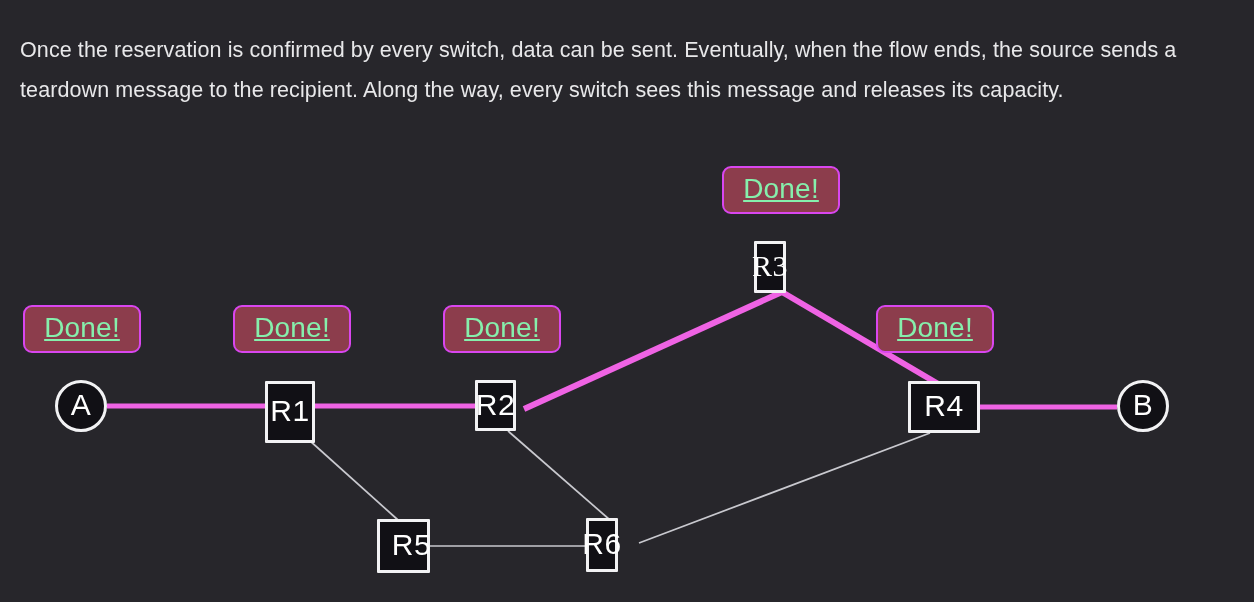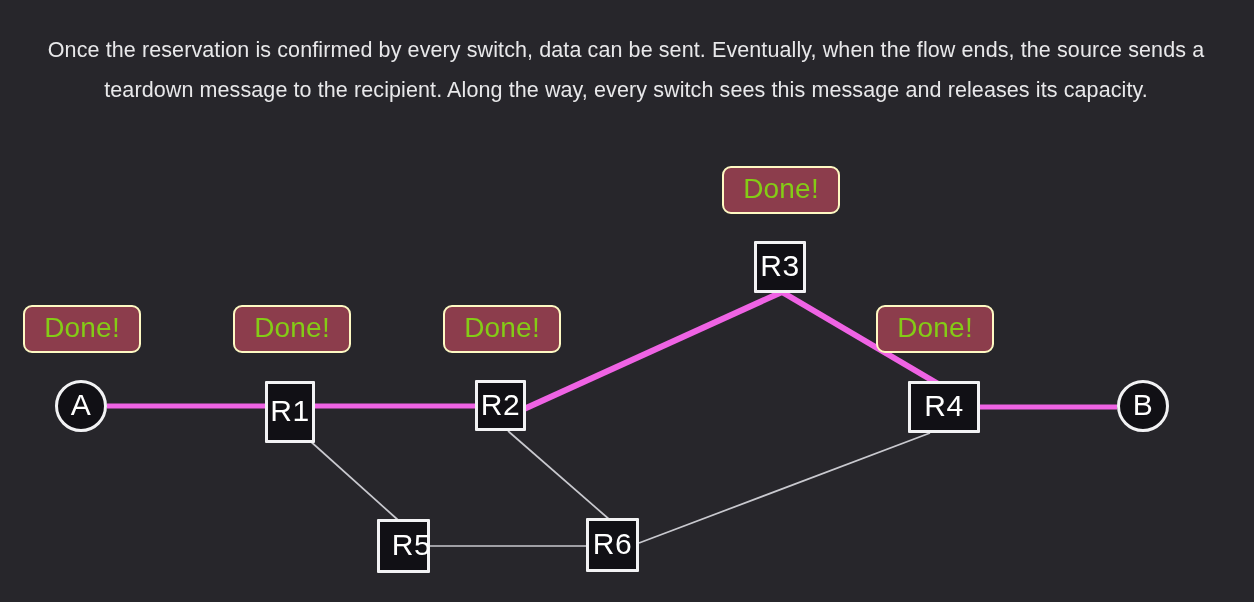--- a/index.html
+++ b/index.html
@@ -14,21 +14,20 @@
     font-family: "Liberation Sans", sans-serif;
     overflow: hidden;
     position: relative;
   }
   #slide {
     position: absolute;
     left: 0;
     top: 0;
     width: 1254px;
     height: 602px;
-    text-align: center;
   }
   #caption {
     position: absolute;
     left: 20px;
     top: 8px;
     width: 1212px;
     color: #e8e8ea;
     font-size: 21.5px;
     line-height: 40px;
     letter-spacing: 0.1px;
@@ -70,29 +69,30 @@
     border-radius: 1px;
   }
   .node-label {
     display: block;
     transform: translateY(-1px);
   }
   .badge {
     position: absolute;
     box-sizing: border-box;
     background: #8c3d4c;
-    border: 2px solid #fef9c3;
+    border: 2px solid #d946ef;
     border-radius: 9px;
-    color: #84cc16;
+    color: #86efac;
     display: flex;
     align-items: center;
     justify-content: center;
     font-size: 28px;
     line-height: 1;
     letter-spacing: 0.2px;
+    text-decoration: underline;
   }
   .badge span {
     transform: translateY(-1px);
   }
 </style>
 </head>
 <body>
 
 <div id="slide">
 
@@ -110,33 +110,33 @@
         <line x1="430" y1="546" x2="586" y2="546" stroke="#c9c9cf" stroke-width="1.7" stroke-linecap="butt"></line>
         <line x1="639" y1="543" x2="930" y2="433" stroke="#c9c9cf" stroke-width="1.7" stroke-linecap="butt"></line>
       </svg>
     <div id="node-layer">
         <div class="node host" style="left: 55px; top: 380px; width: 52px; height: 52px;">
           <span class="node-label">A</span>
         </div>
         <div class="node router" style="left: 265px; top: 381px; width: 50px; height: 62px;">
           <span class="node-label">R1</span>
         </div>
-        <div class="node router" style="left: 475px; top: 380px; width: 51px; height: 51px;">
+        <div class="node router" style="left: 475px; top: 380px; width: 41px; height: 51px;">
           <span class="node-label">R2</span>
         </div>
-        <div class="node router" style="left: 754px; top: 241px; width: 52px; height: 52px;">
+        <div class="node router" style="left: 754px; top: 241px; width: 32px; height: 52px; font-family: Liberation Serif, serif;">
           <span class="node-label">R3</span>
         </div>
         <div class="node router" style="left: 908px; top: 381px; width: 72px; height: 52px;">
           <span class="node-label">R4</span>
         </div>
         <div class="node router" style="left: 377px; top: 519px; width: 53px; height: 54px; padding-left: 16px;">
           <span class="node-label">R5</span>
         </div>
-        <div class="node router" style="left: 586px; top: 518px; width: 53px; height: 54px;">
+        <div class="node router" style="left: 586px; top: 518px; width: 32px; height: 54px;">
           <span class="node-label">R6</span>
         </div>
         <div class="node host" style="left: 1117px; top: 380px; width: 52px; height: 52px;">
           <span class="node-label">B</span>
         </div>
       </div>
     <div id="badge-layer">
         <div class="badge" style="left: 23px; top: 305px; width: 118px; height: 48px;">
           <span>Done!</span>
         </div>

